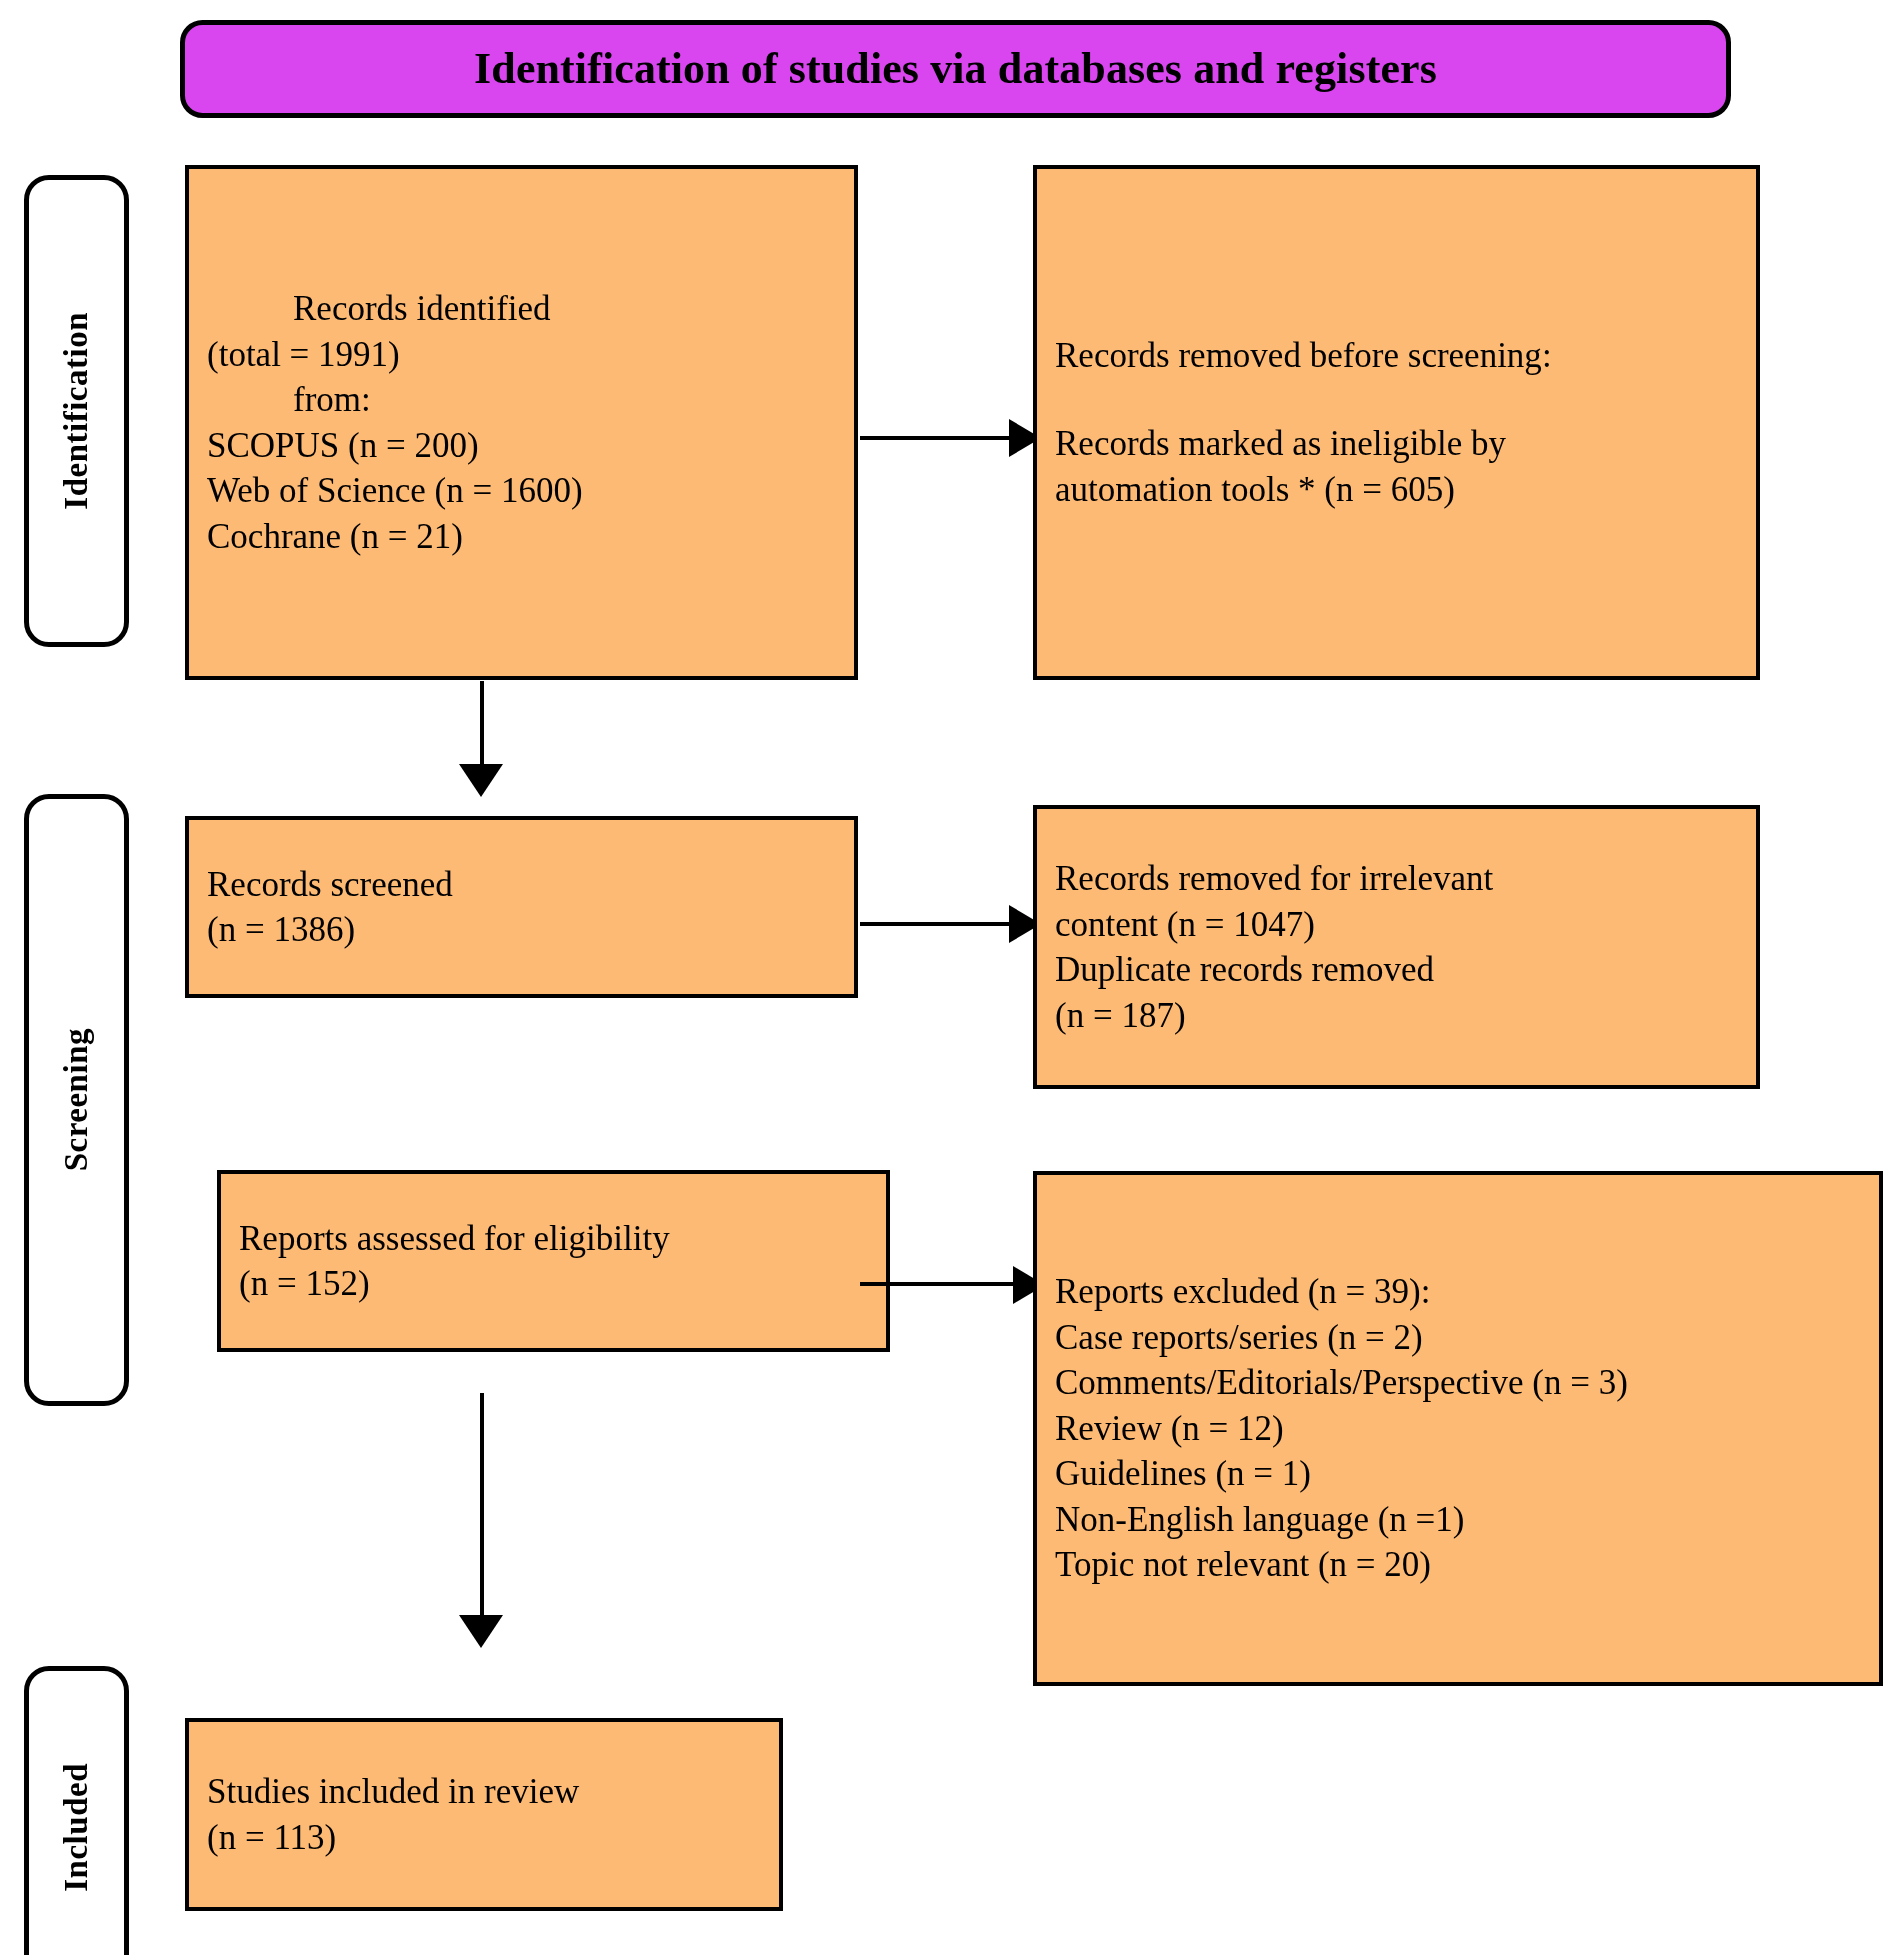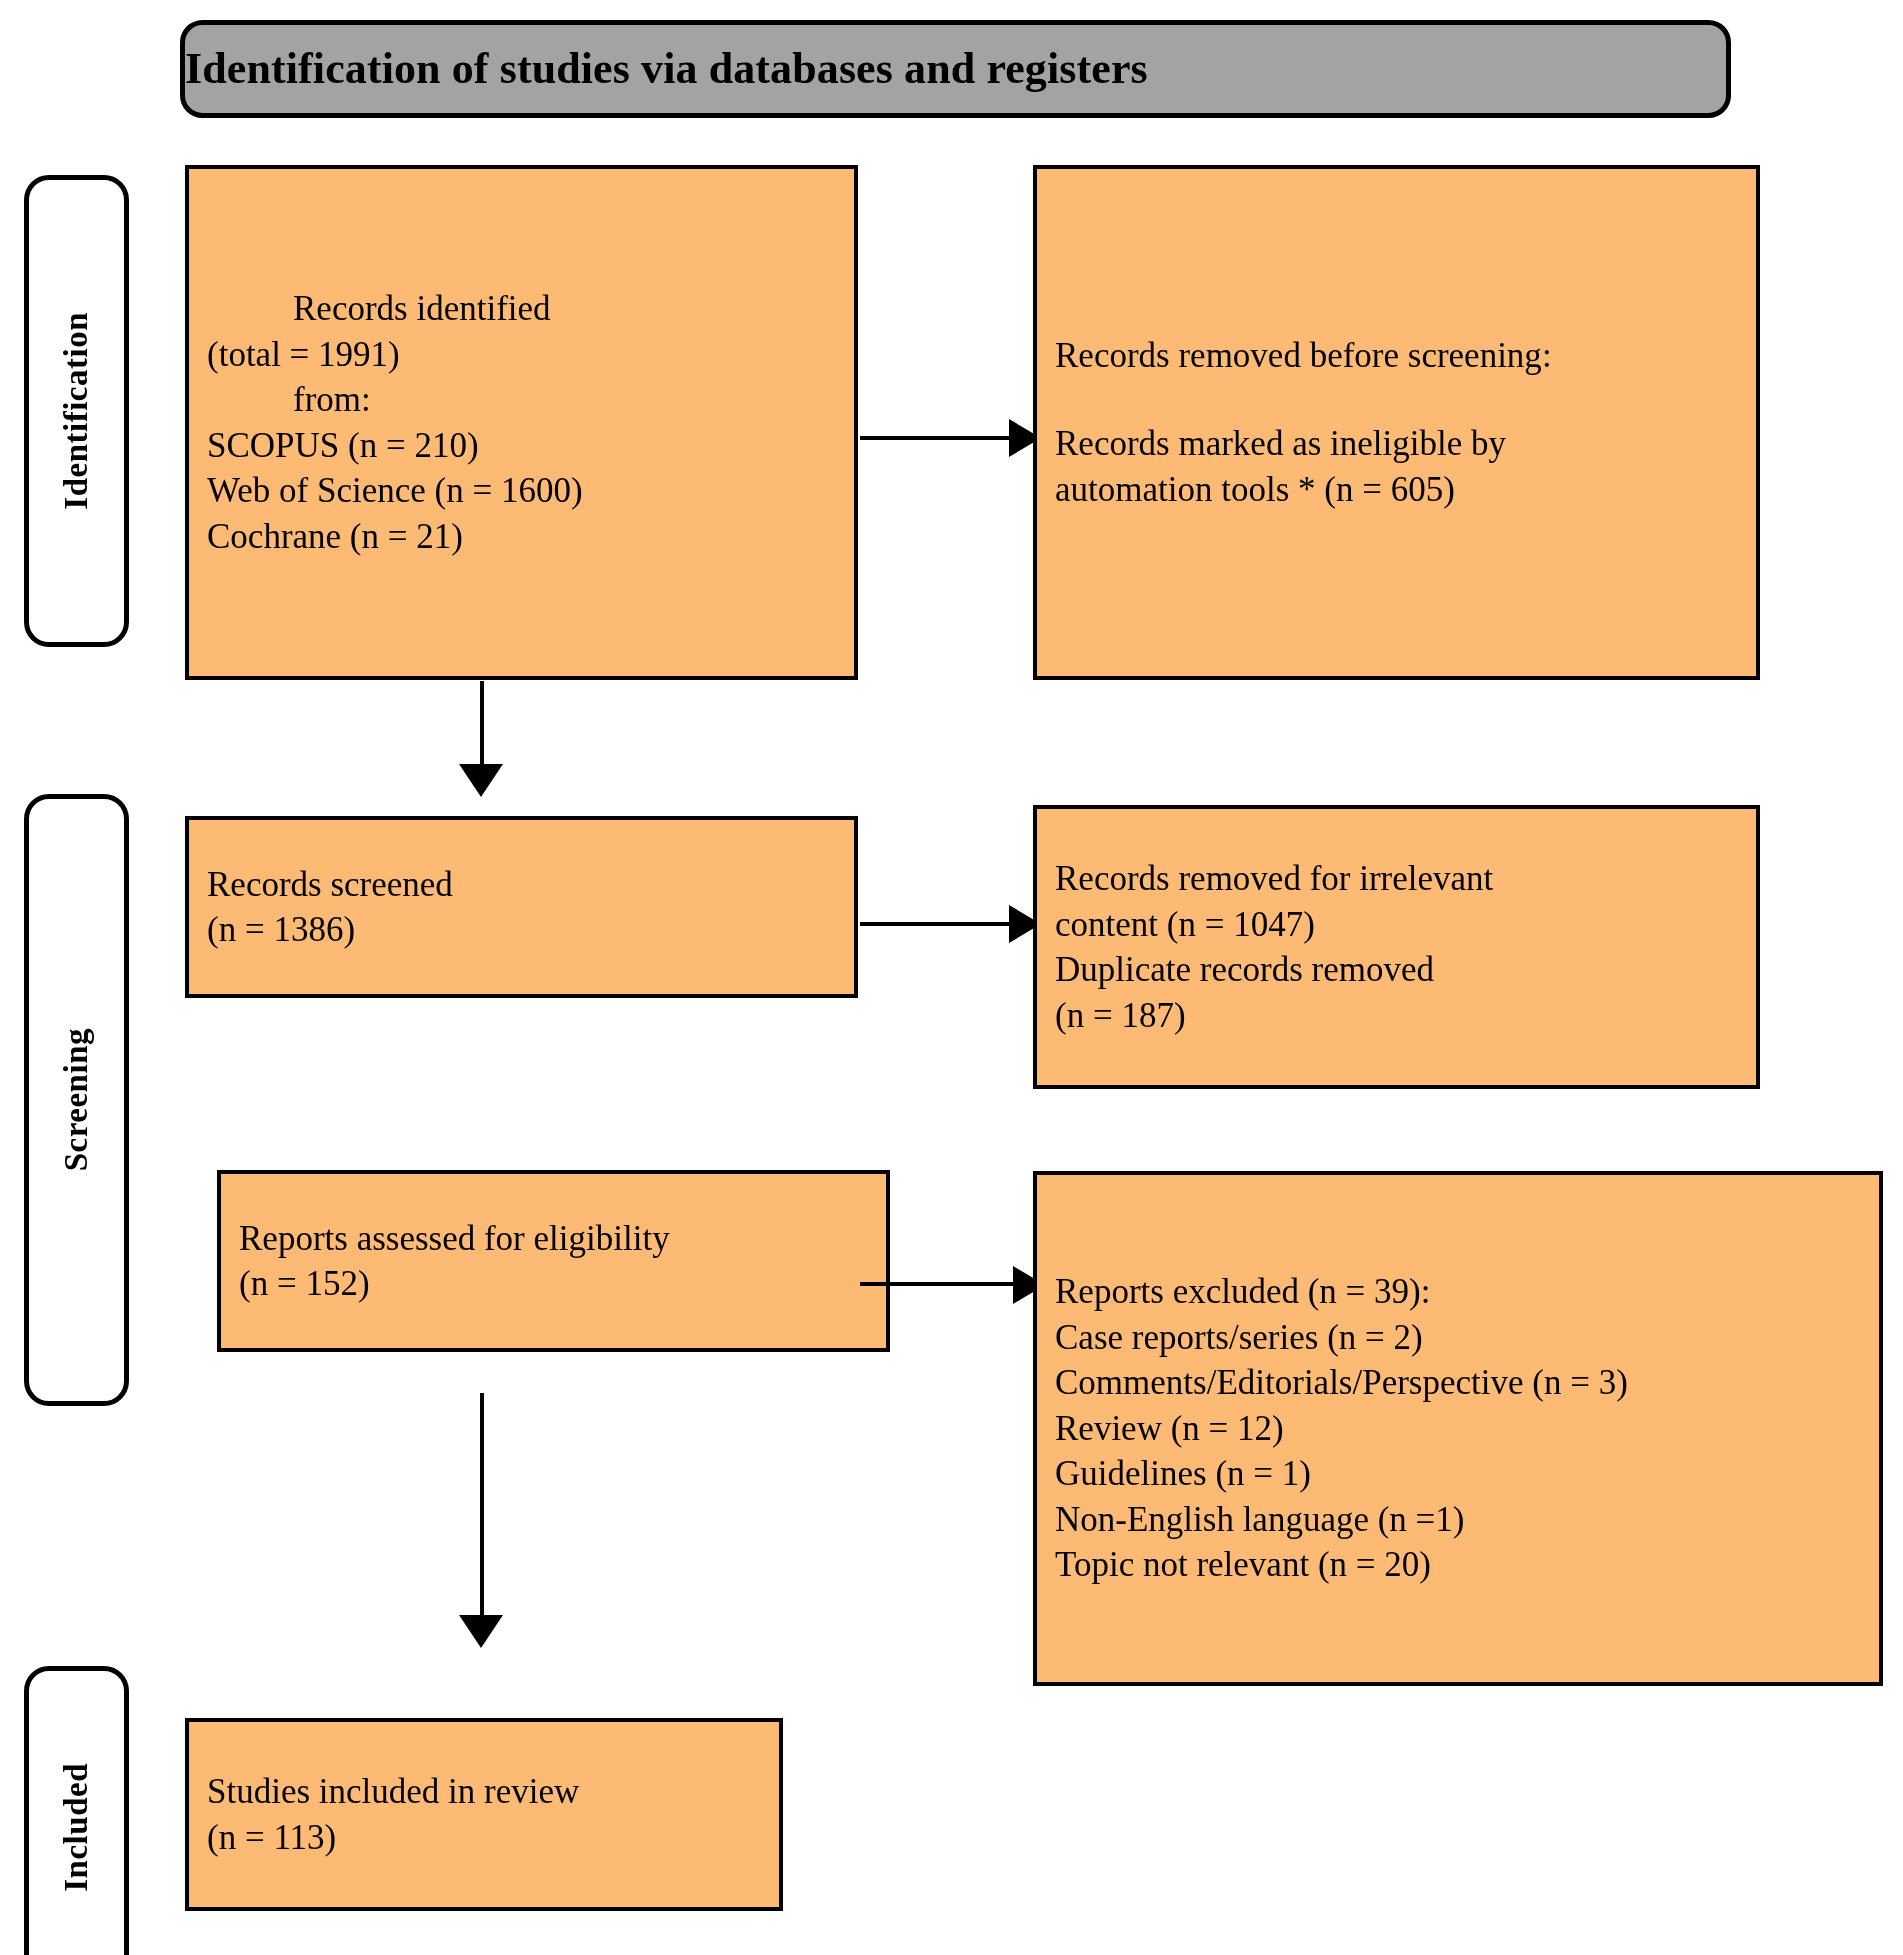--- a/index.html
+++ b/index.html
@@ -24,22 +24,22 @@
     position: absolute;
     left: 180px;
     top: 20.4px;
     width: 1551px;
     height: 98px;
     border: 5.9px solid #000000;
     border-radius: 22.5px;
     box-sizing: border-box;
     display: flex;
     align-items: center;
-    justify-content: flex-start;
-    background: #a3a3a3;
+    justify-content: center;
+    background: #d946ef;
   }
   .title-text {
     font-size: 44px;
     font-weight: bold;
     letter-spacing: 0.1px;
     line-height: 1;
     text-align: center;
     white-space: nowrap;
   }
 
@@ -138,21 +138,21 @@
 
   <div class="stage-tab" style="left:23.6px; top:1666px; width:105px; height:322px;">
     <span class="stage-tab-label">Included</span>
   </div>
 
   <div class="flow-box" style="left:185px; top:165px; width:673px; height:515px;">
     <div class="box-lines">
       <div class="box-line ind">Records identified</div>
       <div class="box-line">(total = 1991)</div>
       <div class="box-line ind">from:</div>
-      <div class="box-line">SCOPUS (n = 210)</div>
+      <div class="box-line">SCOPUS (n = 200)</div>
       <div class="box-line">Web of Science (n = 1600)</div>
       <div class="box-line">Cochrane (n = 21)</div>
     </div>
   </div>
 
   <div class="arrow-h-shaft" style="left:860px; top:436px; width:156px;"></div>
   <div class="arrow-h-head" style="left:1009px; top:419px;"></div>
 
   <div class="flow-box" style="left:1033px; top:165px; width:727px; height:515px;">
     <div class="box-lines">

